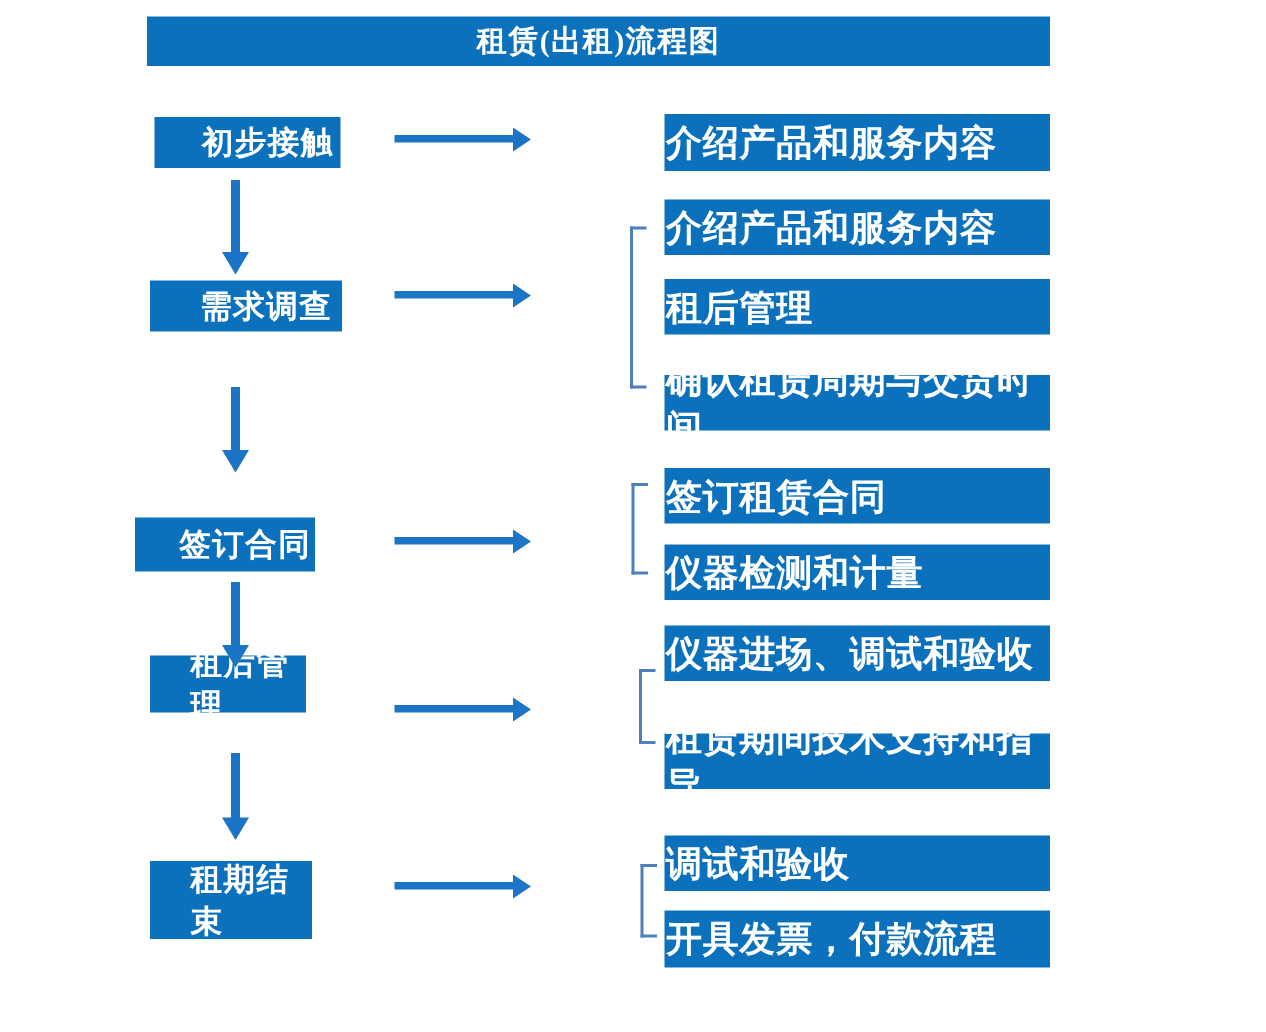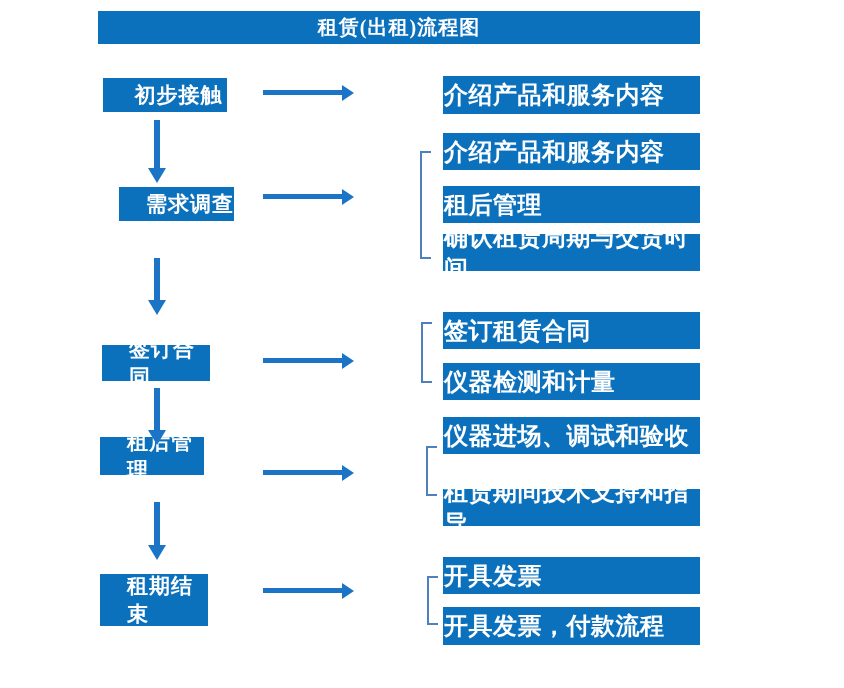--- a/index.html
+++ b/index.html
@@ -37,34 +37,34 @@
   }
 </style>
 </head>
 <body>
 
 <div class="titlebar">
   <span>租赁(出租)流程图</span>
 </div>
 
 <div class="box lbox" style="left:103px;top:78px;width:124px;height:34px">初步接触</div>
-<div class="box lbox" style="left:119px;top:187px;width:115px;height:34px">需求调查</div>
-<div class="box lbox" style="left:102px;top:345px;width:108px;height:36px">签订合同</div>
+<div class="box lbox" style="left:100px;top:187px;width:128px;height:34px">需求调查</div>
+<div class="box lbox" style="left:90px;top:345px;width:120px;height:36px">签订合同</div>
 <div class="box lbox" style="left:100px;top:437px;width:104px;height:38px">租后管理</div>
 <div class="box lbox" style="left:100px;top:574px;width:108px;height:52px">租期结束</div>
 
 <div class="box rbox" style="top:76px;height:38px">介绍产品和服务内容</div>
 <div class="box rbox" style="top:133px">介绍产品和服务内容</div>
 <div class="box rbox" style="top:186px">租后管理</div>
-<div class="box rbox" style="top:234px">确认租赁周期与交货时间</div>
+<div class="box rbox" style="top:250px">确认租赁周期与交货时间</div>
 <div class="box rbox" style="top:312px">签订租赁合同</div>
 <div class="box rbox" style="top:363px">仪器检测和计量</div>
 <div class="box rbox" style="top:417px">仪器进场、调试和验收</div>
 <div class="box rbox" style="top:489px">租赁期间技术支持和指导</div>
-<div class="box rbox" style="top:557px">开具发票</div>
+<div class="box rbox" style="top:557px">调试和验收</div>
 <div class="box rbox" style="top:607px;height:38px">开具发票，付款流程</div>
 
 <div class="harrow" style="top:85px">
   <div class="shaft"></div>
   <div class="head"></div>
 </div>
 <div class="harrow" style="top:189px">
   <div class="shaft"></div>
   <div class="head"></div>
 </div>

